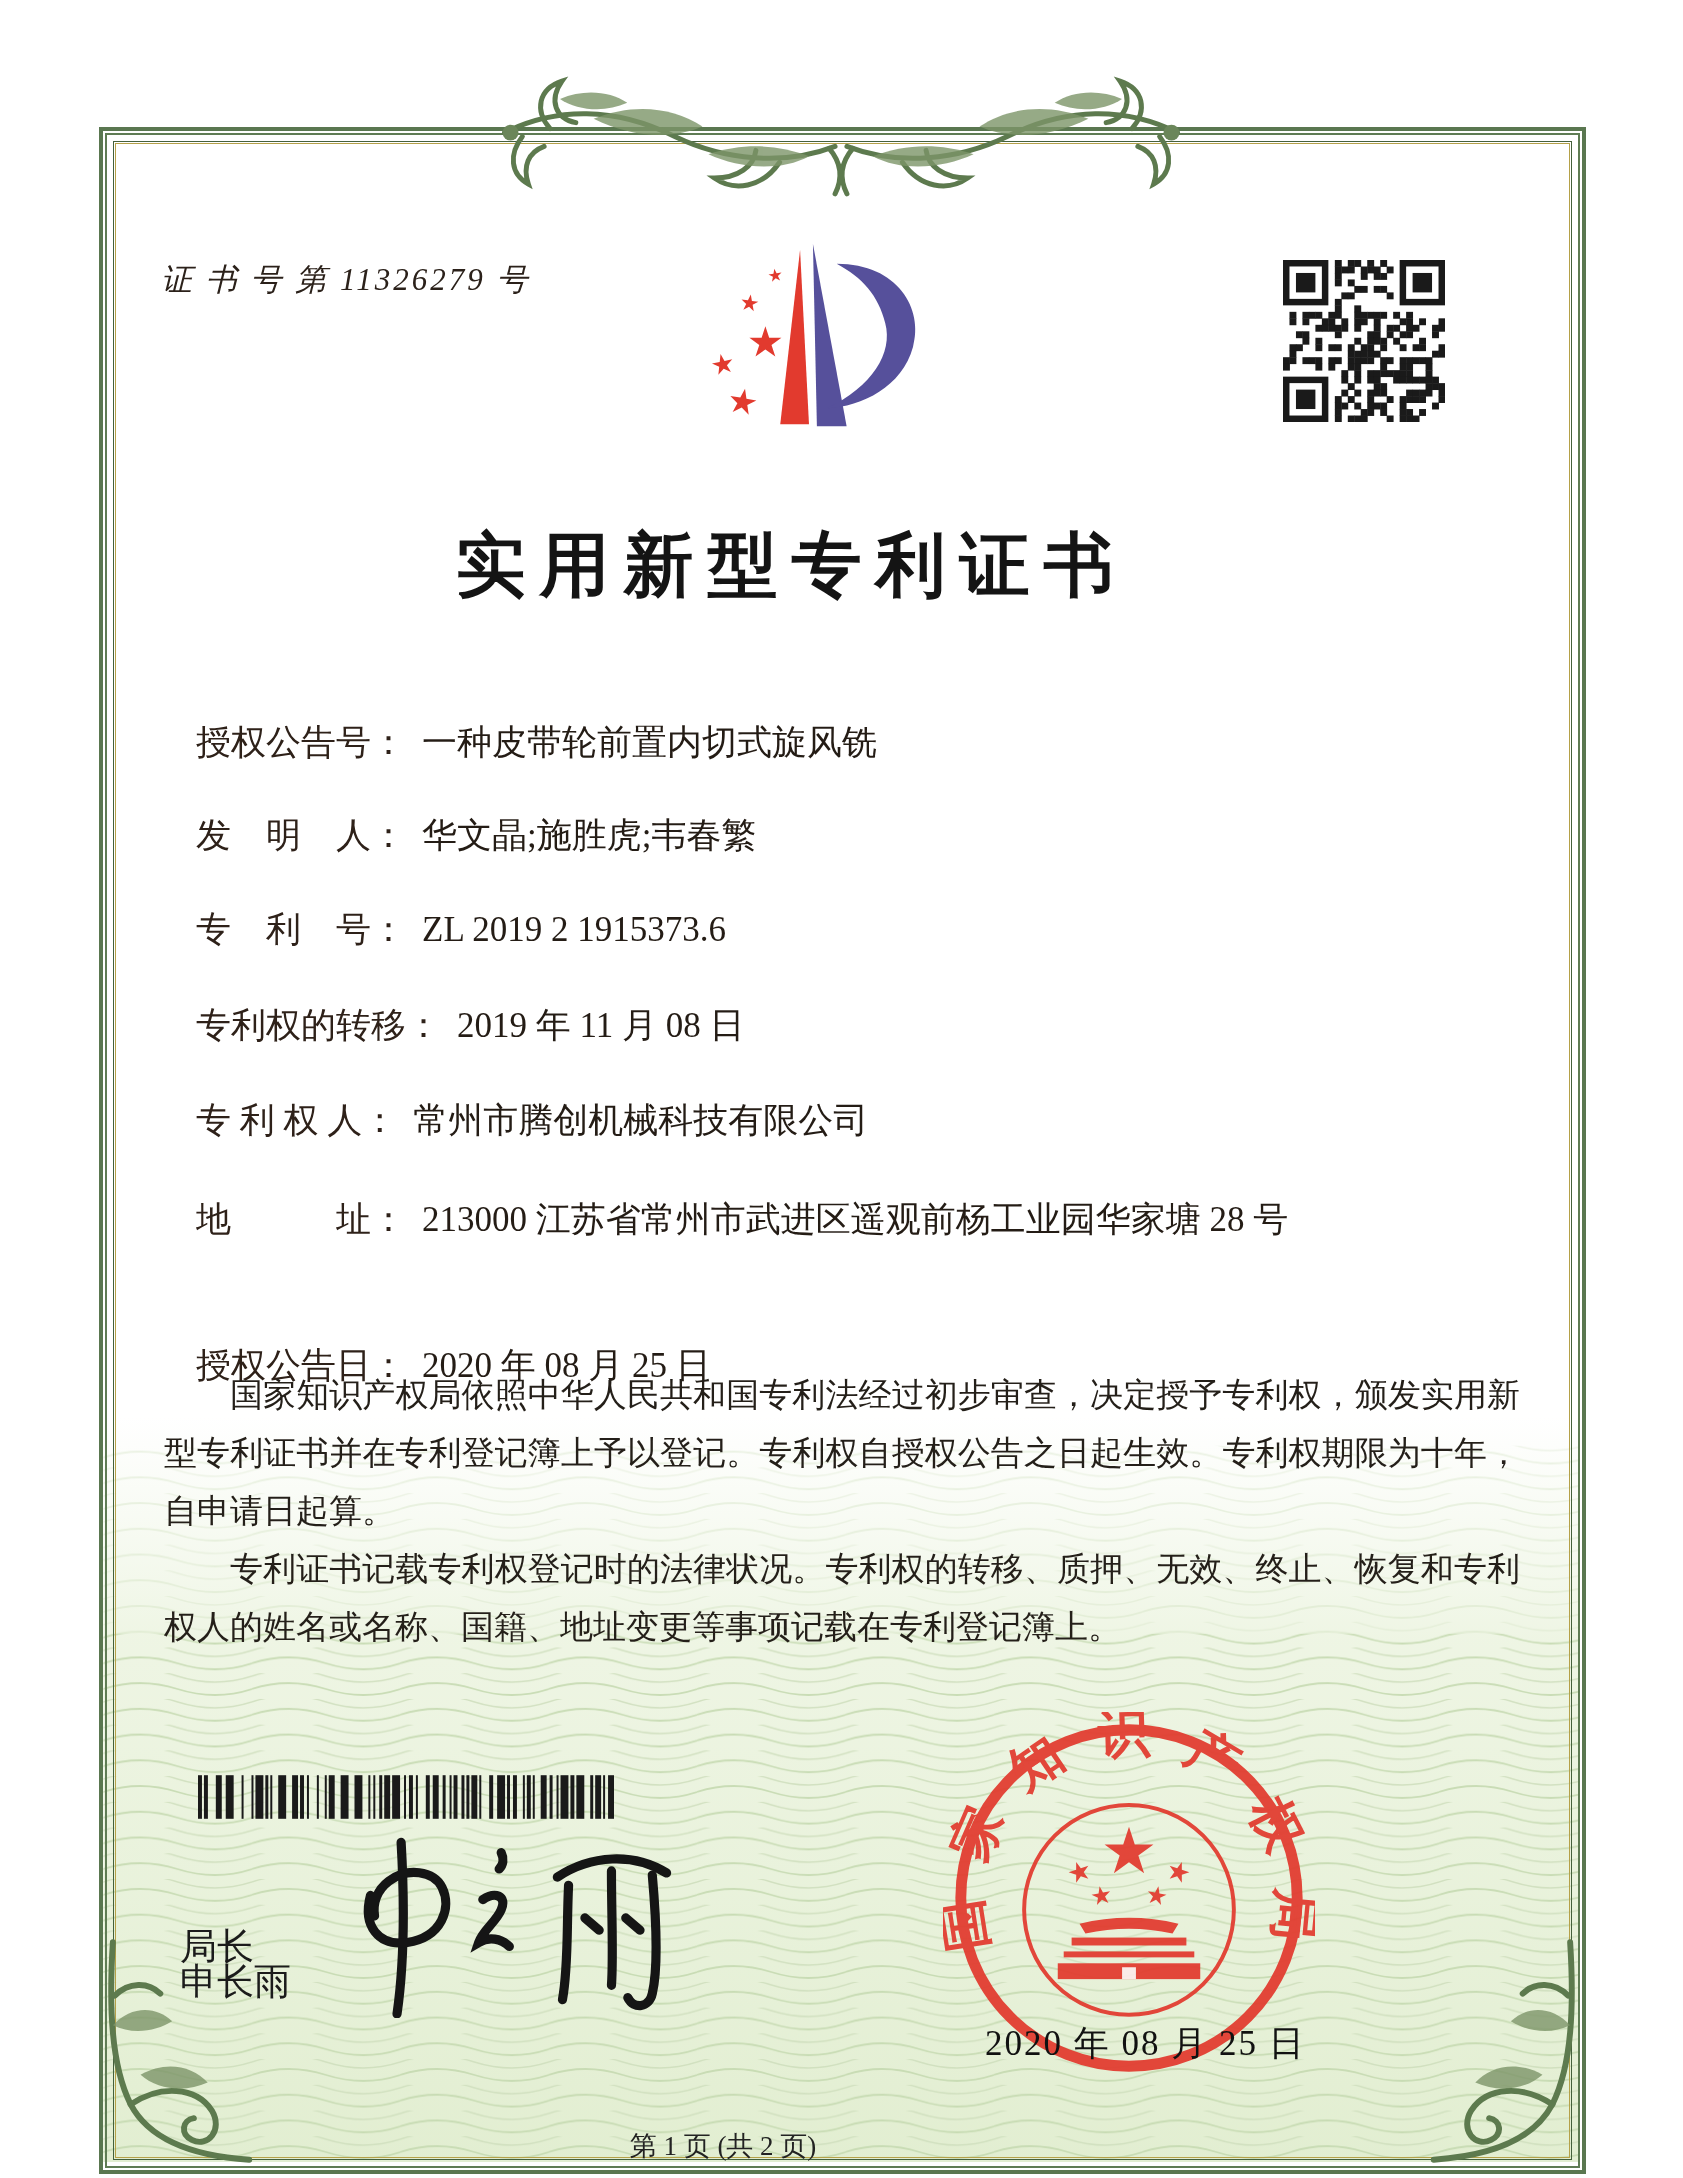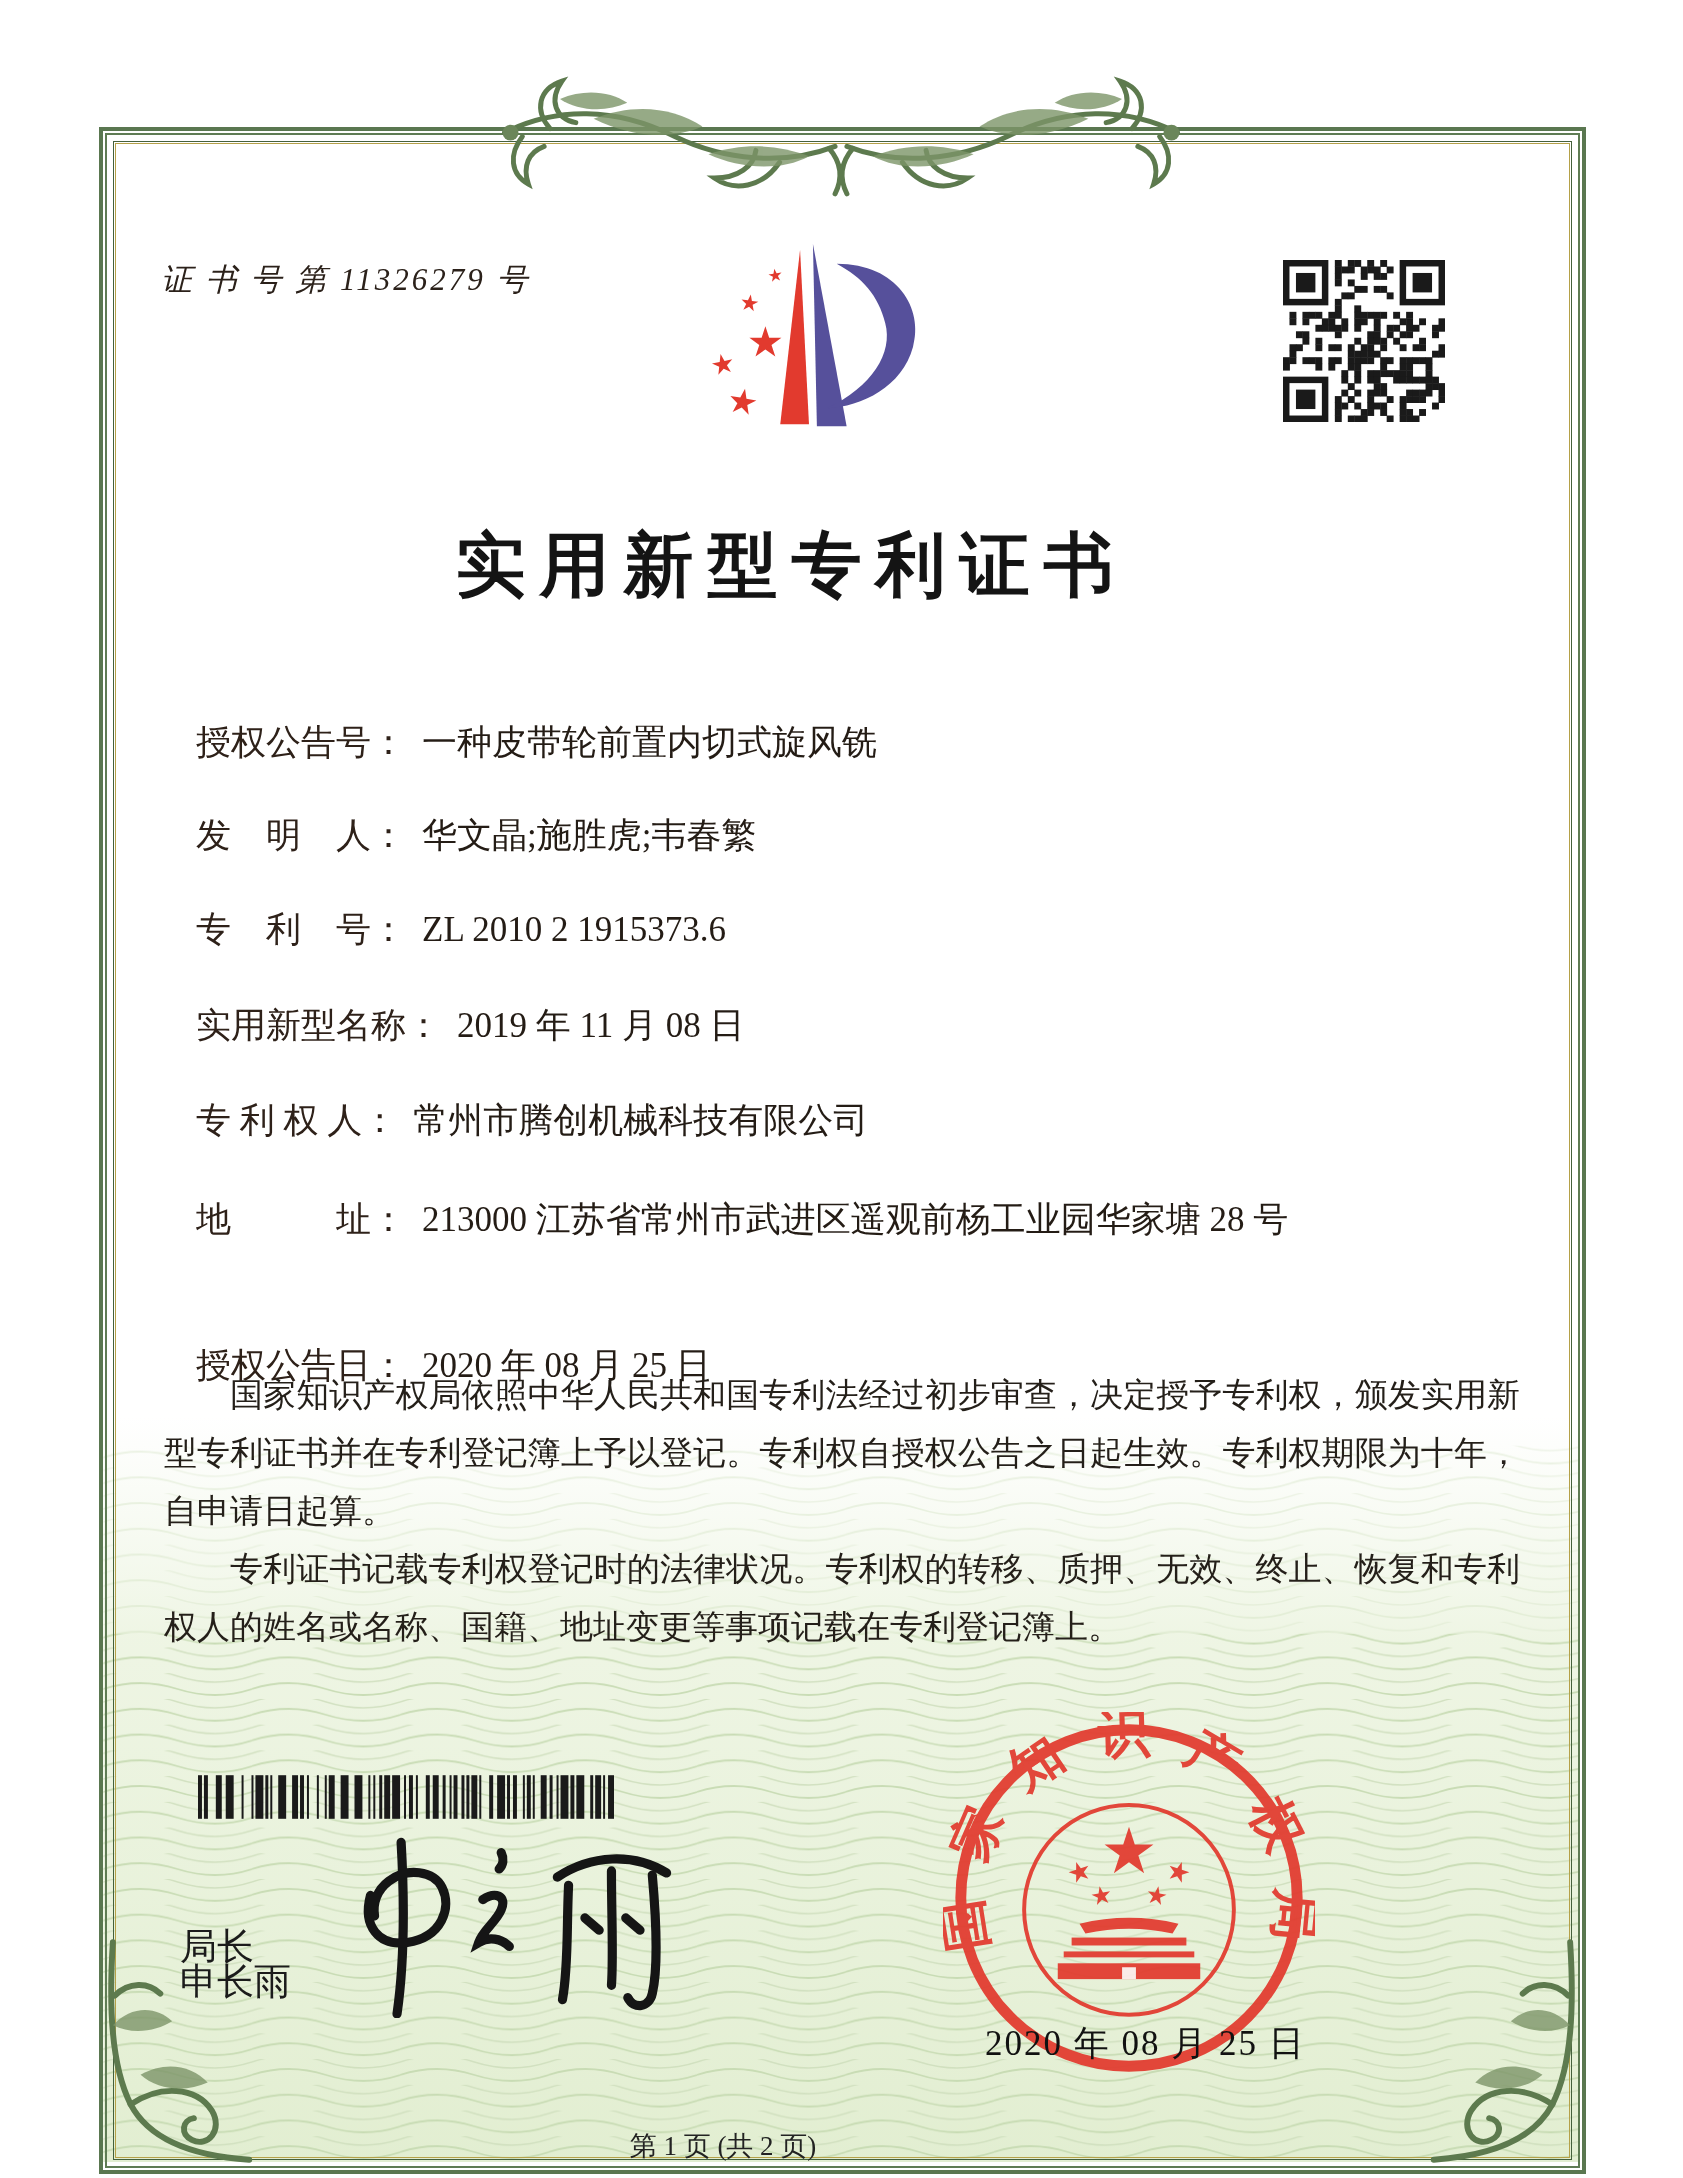--- a/index.html
+++ b/index.html
@@ -331,24 +331,24 @@
 
 <div class="abs lay title">实用新型专利证书</div>
 
 <div class="abs lay row" style="top:719px">
   <span class="flabel">授权公告号：</span><span class="fvalue">一种皮带轮前置内切式旋风铣</span>
 </div>
 <div class="abs lay row" style="top:812px">
   <span class="flabel">发　明　人：</span><span class="fvalue">华文晶;施胜虎;韦春繁</span>
 </div>
 <div class="abs lay row" style="top:906px">
-  <span class="flabel">专　利　号：</span><span class="fvalue">ZL 2010 2 1915373.6</span>
+  <span class="flabel">专　利　号：</span><span class="fvalue">ZL 2019 2 1915373.6</span>
 </div>
 <div class="abs lay row" style="top:1002px">
-  <span class="flabel">实用新型名称：</span><span class="fvalue">2019 年 11 月 08 日</span>
+  <span class="flabel">专利权的转移：</span><span class="fvalue">2019 年 11 月 08 日</span>
 </div>
 <div class="abs lay row" style="top:1097px">
   <span class="flabel">专 利 权 人：</span><span class="fvalue">常州市腾创机械科技有限公司</span>
 </div>
 <div class="abs lay row" style="top:1196px">
   <span class="flabel">地　　　址：</span><span class="fvalue">213000 江苏省常州市武进区遥观前杨工业园华家塘 28 号</span>
 </div>
 <div class="abs lay row" style="top:1342px;width:1327px">
   <span class="flabel">授权公告日：</span><span class="fvalue">2020 年 08 月 25 日</span>
 </div>

